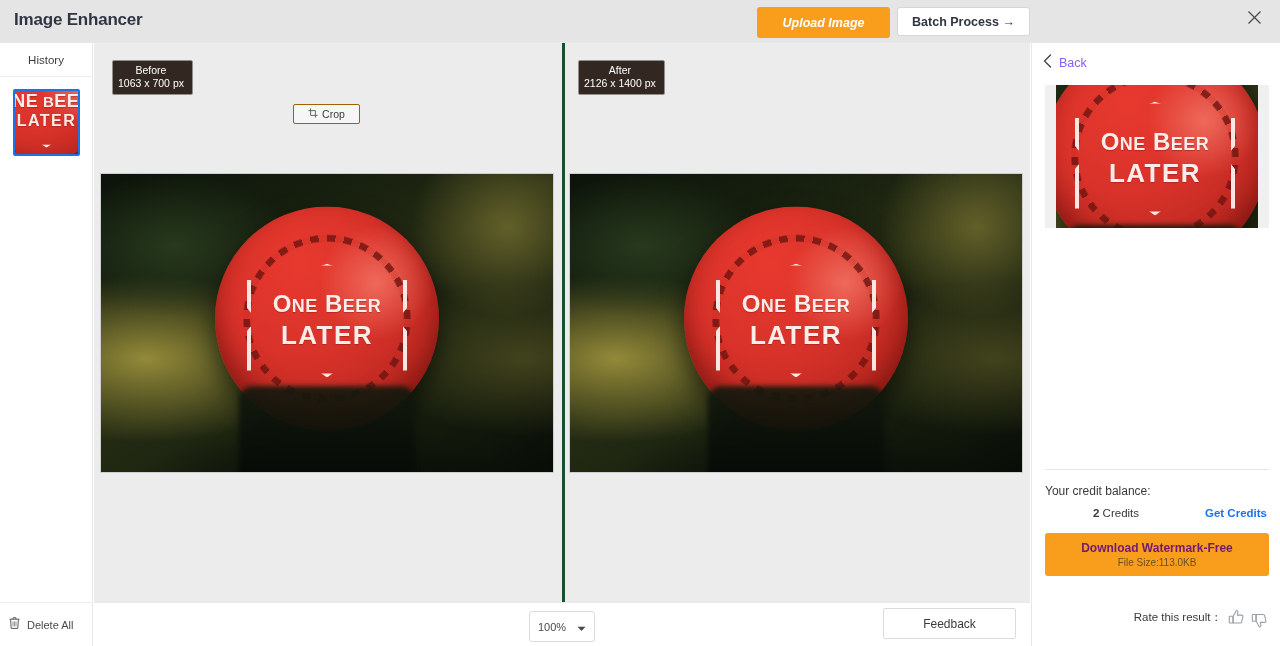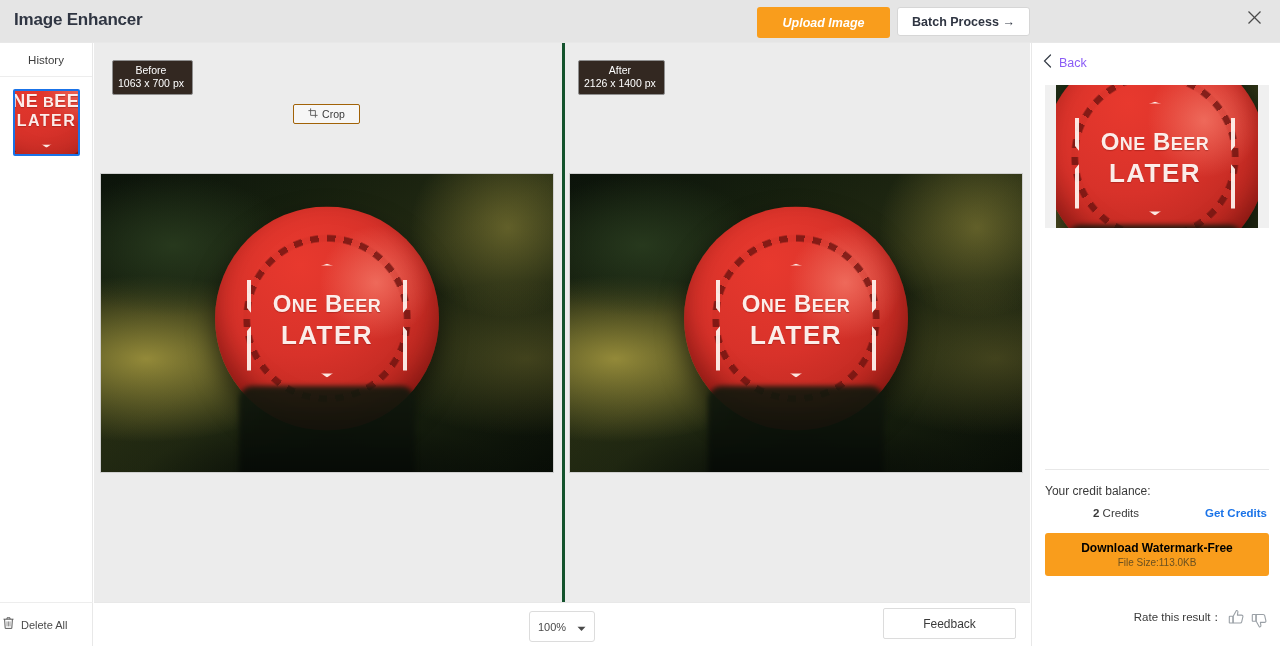--- a/index.html
+++ b/index.html
@@ -98,21 +98,21 @@
     overflow: hidden;
     cursor: pointer;
     position: relative;
   }
   .sidebar-foot {
     position: absolute;
     left: 0; bottom: 0;
     width: 93px; height: 44px;
     border-top: 1px solid #ededed;
     display: flex; align-items: center;
-    padding-left: 2px;
+    padding-left: 8px;
     gap: 6px;
     cursor: pointer;
   }
   .sidebar-foot .lbl {
     font-size: 11px;
     color: #4a4a4a;
   }
 
   
   .canvas {
@@ -360,21 +360,21 @@
     background: #f99d1c;
     border: none;
     border-radius: 3px;
     cursor: pointer;
     display: flex; flex-direction: column;
     align-items: center; justify-content: center;
     gap: 2px;
     font-family: "Liberation Sans", sans-serif;
   }
   .btn-download .dl-main {
-    font-size: 12px; font-weight: bold; color: #000000;
+    font-size: 12px; font-weight: bold; color: #701a75;
   }
   .btn-download .dl-sub {
     font-size: 10px; color: #6a5020;
   }
   .rate-row {
     position: absolute;
     right: 12px; top: 566px;
     display: flex; align-items: center;
     gap: 6px;
   }

